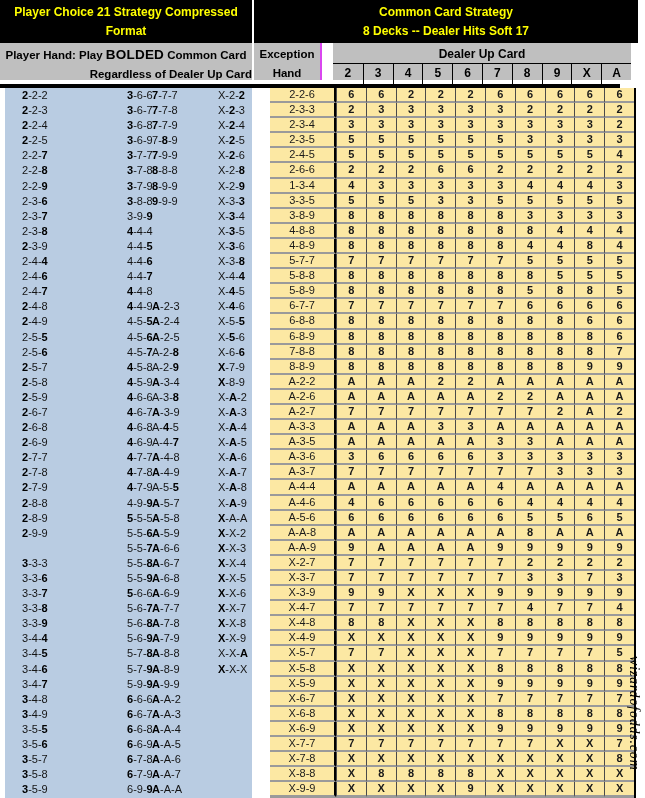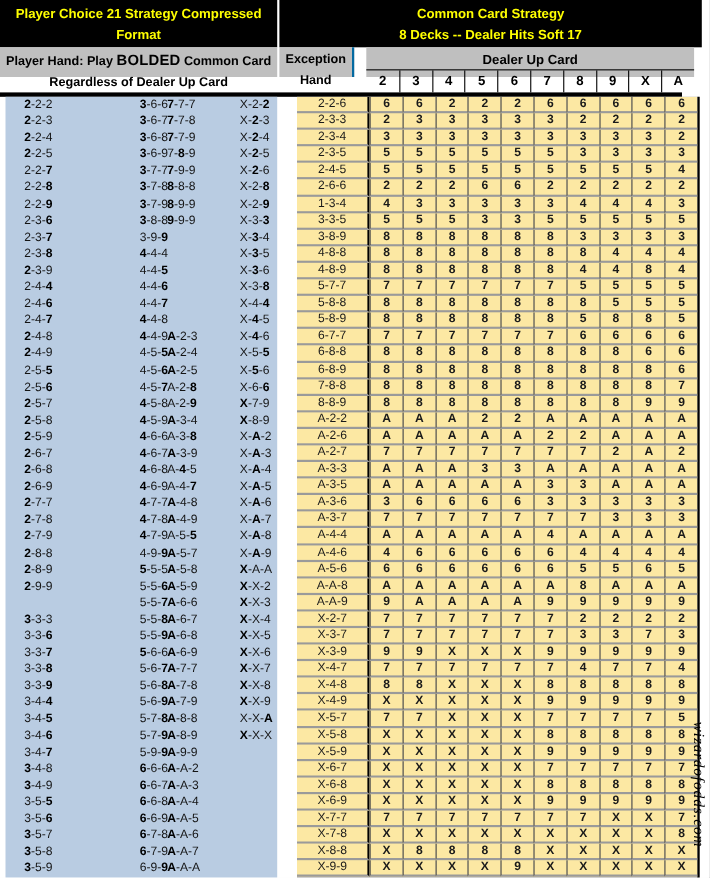--- a/index.html
+++ b/index.html
@@ -5,26 +5,26 @@
   html,body{margin:0;padding:0;background:#fff;}
   #page{position:relative;width:645px;height:798px;background:#fff;overflow:hidden;
         font-family:"Liberation Sans",sans-serif;-webkit-font-smoothing:antialiased;}
   
   .tbar{position:absolute;top:0;height:43px;background:#000;color:#FFFF00;}
   .tbar-left{left:0;width:252px;}
   .tbar-right{left:254px;width:384px;}
   .tline{text-align:center;font-weight:700;font-size:12px;line-height:19px;}
   .tline.first{padding-top:3px;}
   
-  .ghead{position:absolute;top:43px;height:27px;background:#BFBFBF;color:#000;box-sizing:border-box;}
+  .ghead{position:absolute;top:43px;height:37px;background:#BFBFBF;color:#000;box-sizing:border-box;}
   .ghead-left{left:0;width:252px;}
   .gline1{text-align:center;font-weight:700;font-size:11.5px;line-height:21px;padding-top:1px;}
   .gline1 .bolded{font-weight:800;font-size:13.5px;letter-spacing:.2px;}
-  .gline2{text-align:center;font-weight:700;font-size:11.5px;line-height:17px;}
-  .ghead-exc{left:254px;width:68px;border-right:2px solid #0369a1;}
+  .gline2{text-align:right;font-weight:700;font-size:11.5px;line-height:17px;}
+  .ghead-exc{left:254px;width:68px;border-right:2px solid #d946ef;}
   .eline{text-align:center;font-weight:700;font-size:11.5px;line-height:19px;}
   .eline.first{padding-top:2px;}
   .ghead-dealer{left:322px;width:298px;margin-left:11px;}
   .dealer-label{height:20px;font-weight:700;font-size:12px;text-align:center;line-height:22px;}
   .upcards{position:absolute;left:0;top:20px;width:298px;height:21px;display:grid;
            grid-template-columns:repeat(10,1fr);border-top:1px solid #000;box-sizing:border-box;}
   .upcard{text-align:center;font-weight:700;font-size:12px;line-height:19px;border-left:1px solid #000;box-sizing:border-box;}
   .upcard:first-child{border-left:none;}
   
   .hdiv{position:absolute;left:0;top:84px;width:620px;height:4px;background:#000;}

